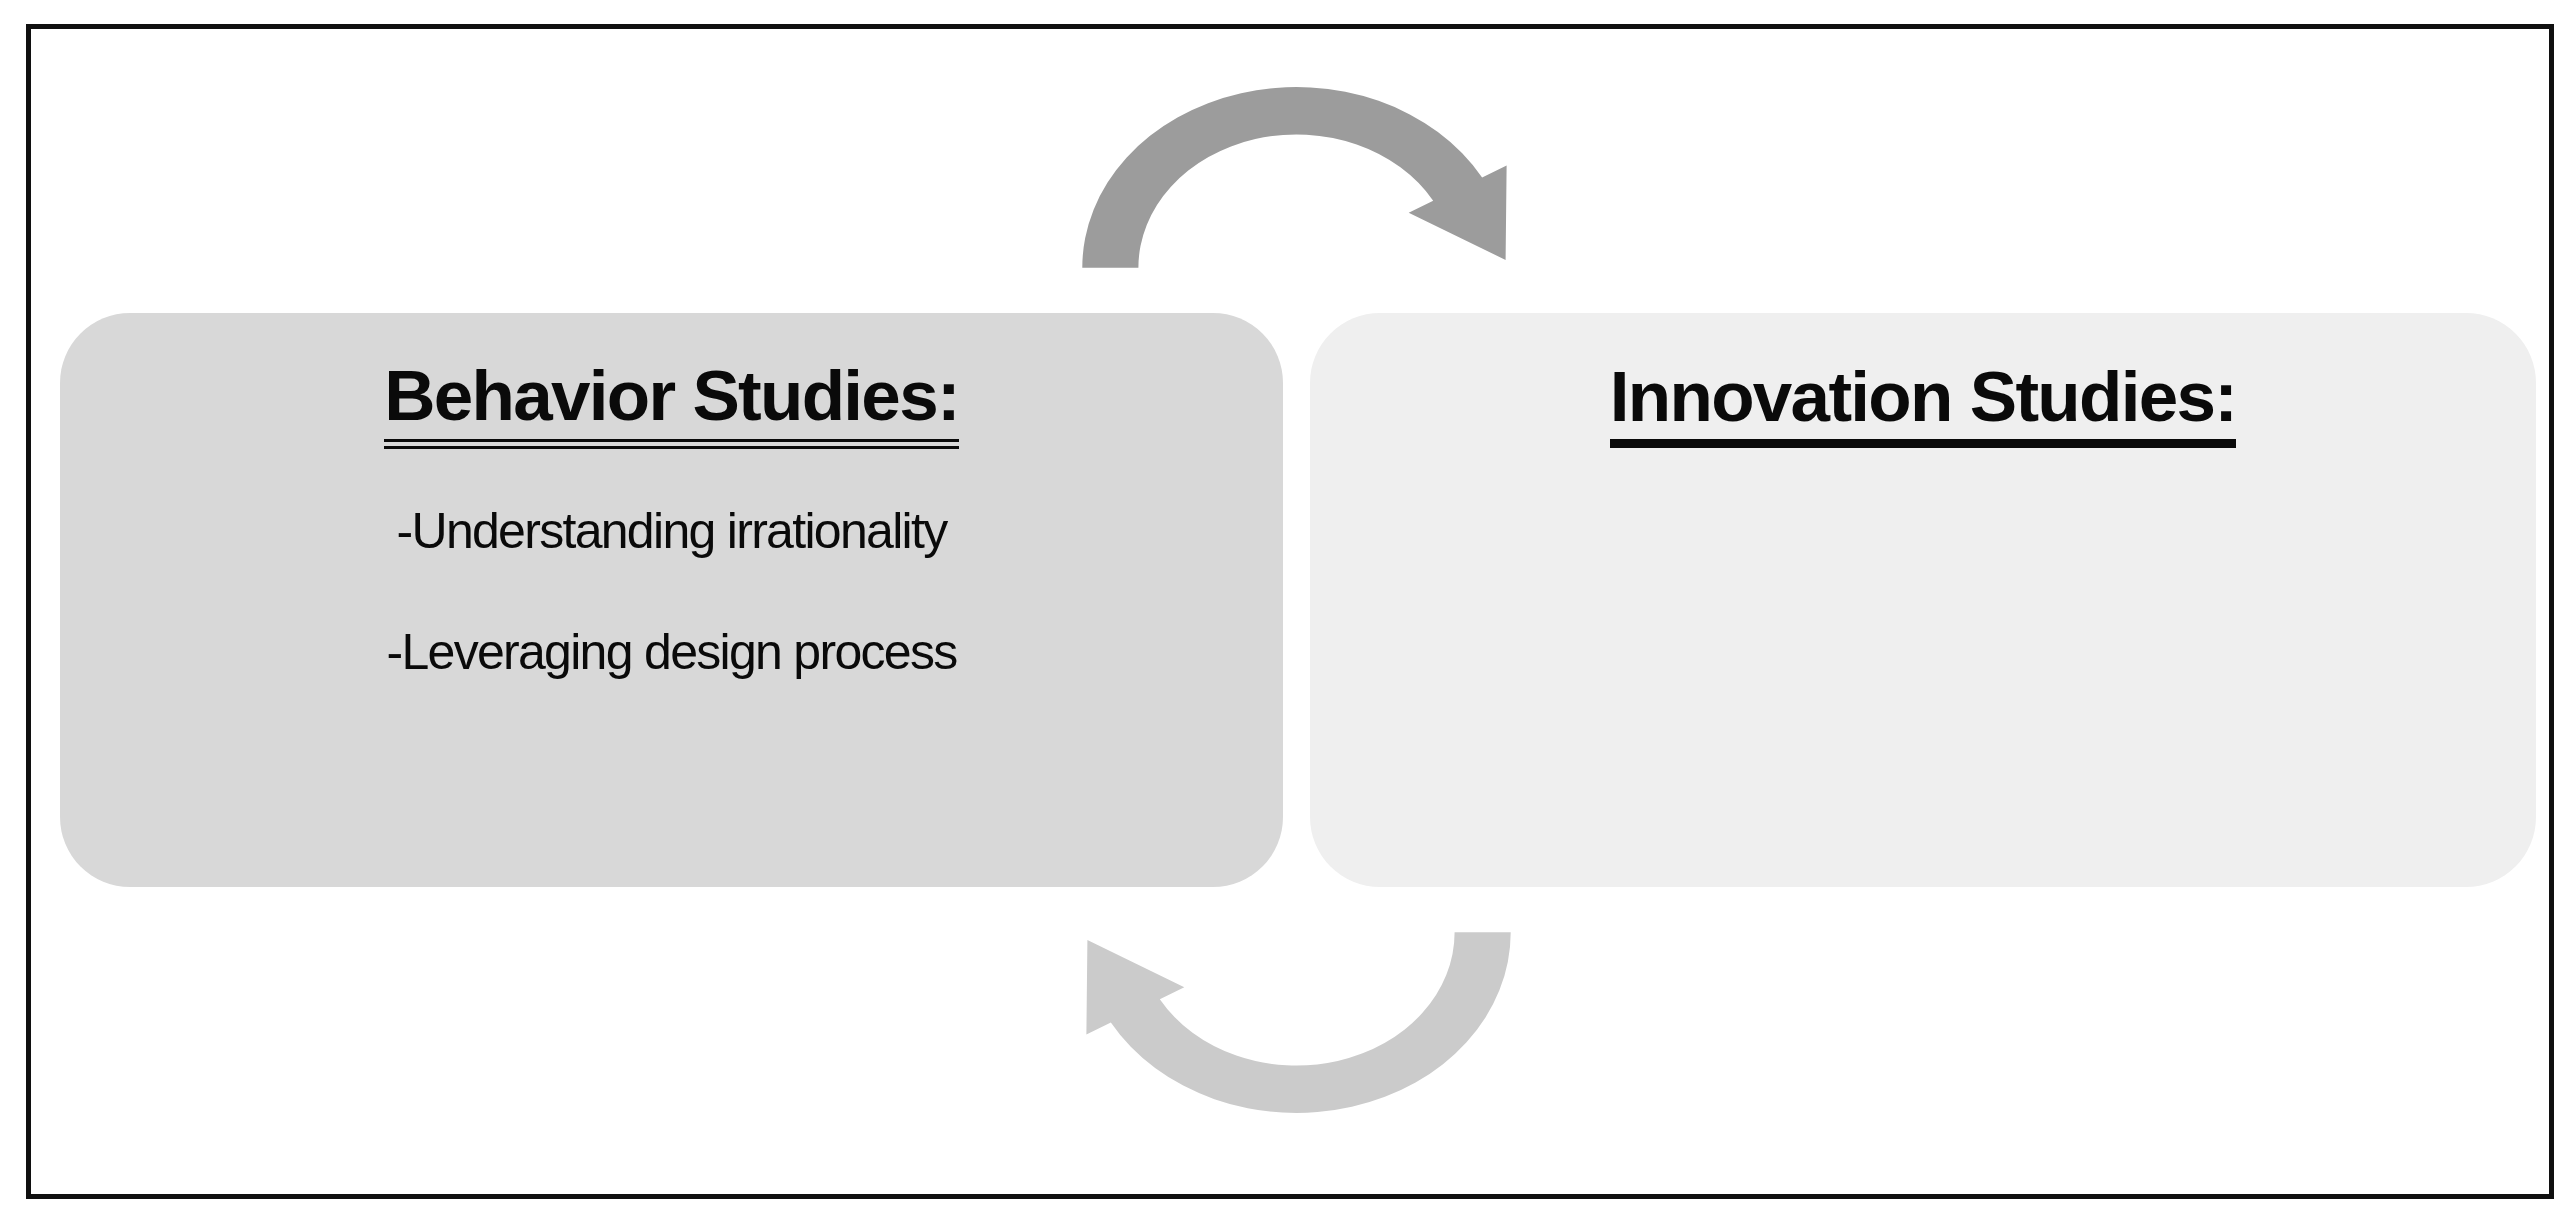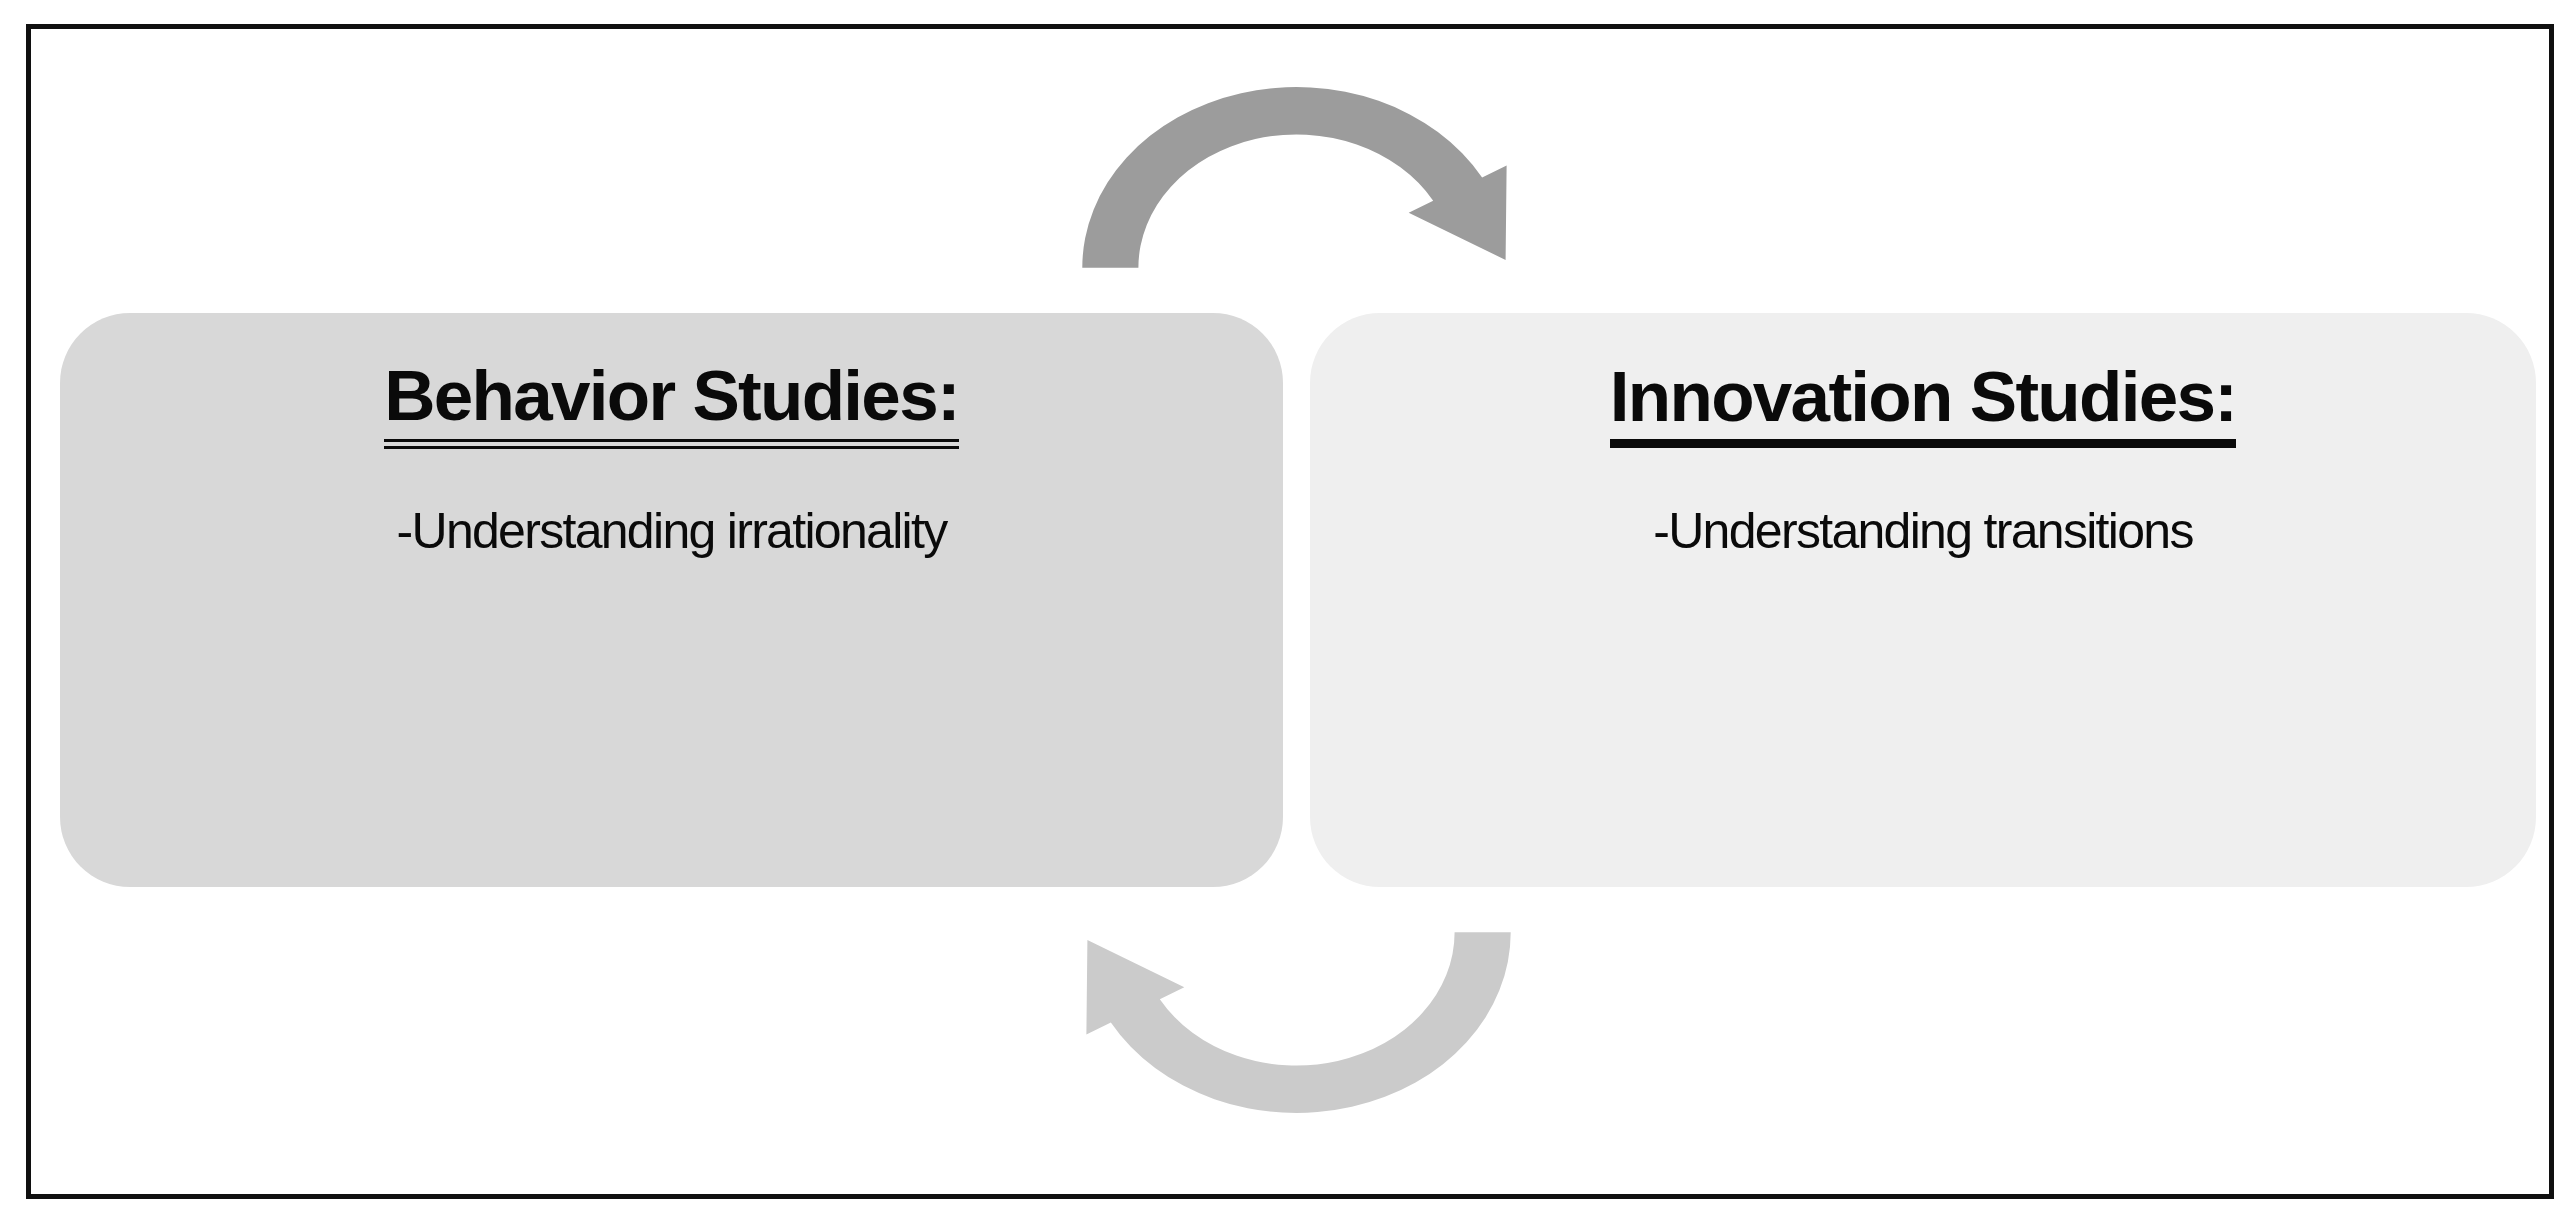--- a/index.html
+++ b/index.html
@@ -124,23 +124,23 @@
              L 399,137
              A 155 155 0 0 0 110,215
              Z" fill="#cbcbcb"></path>
   </svg>
 
   <div class="box box-left">
     <div class="box-title-row">
       <span class="box-title underline-double">Behavior Studies:</span>
     </div>
     <div class="box-line">-Understanding irrationality</div>
+    <div class="box-line">-Leveraging design process</div>
   </div>
 
   <div class="box box-right">
     <div class="box-title-row">
       <span class="box-title underline-solid">Innovation Studies:</span>
     </div>
-    <div class="box-line">-Understanding transitions</div>
   </div>
 
 </div>
 
 
 </body></html>

